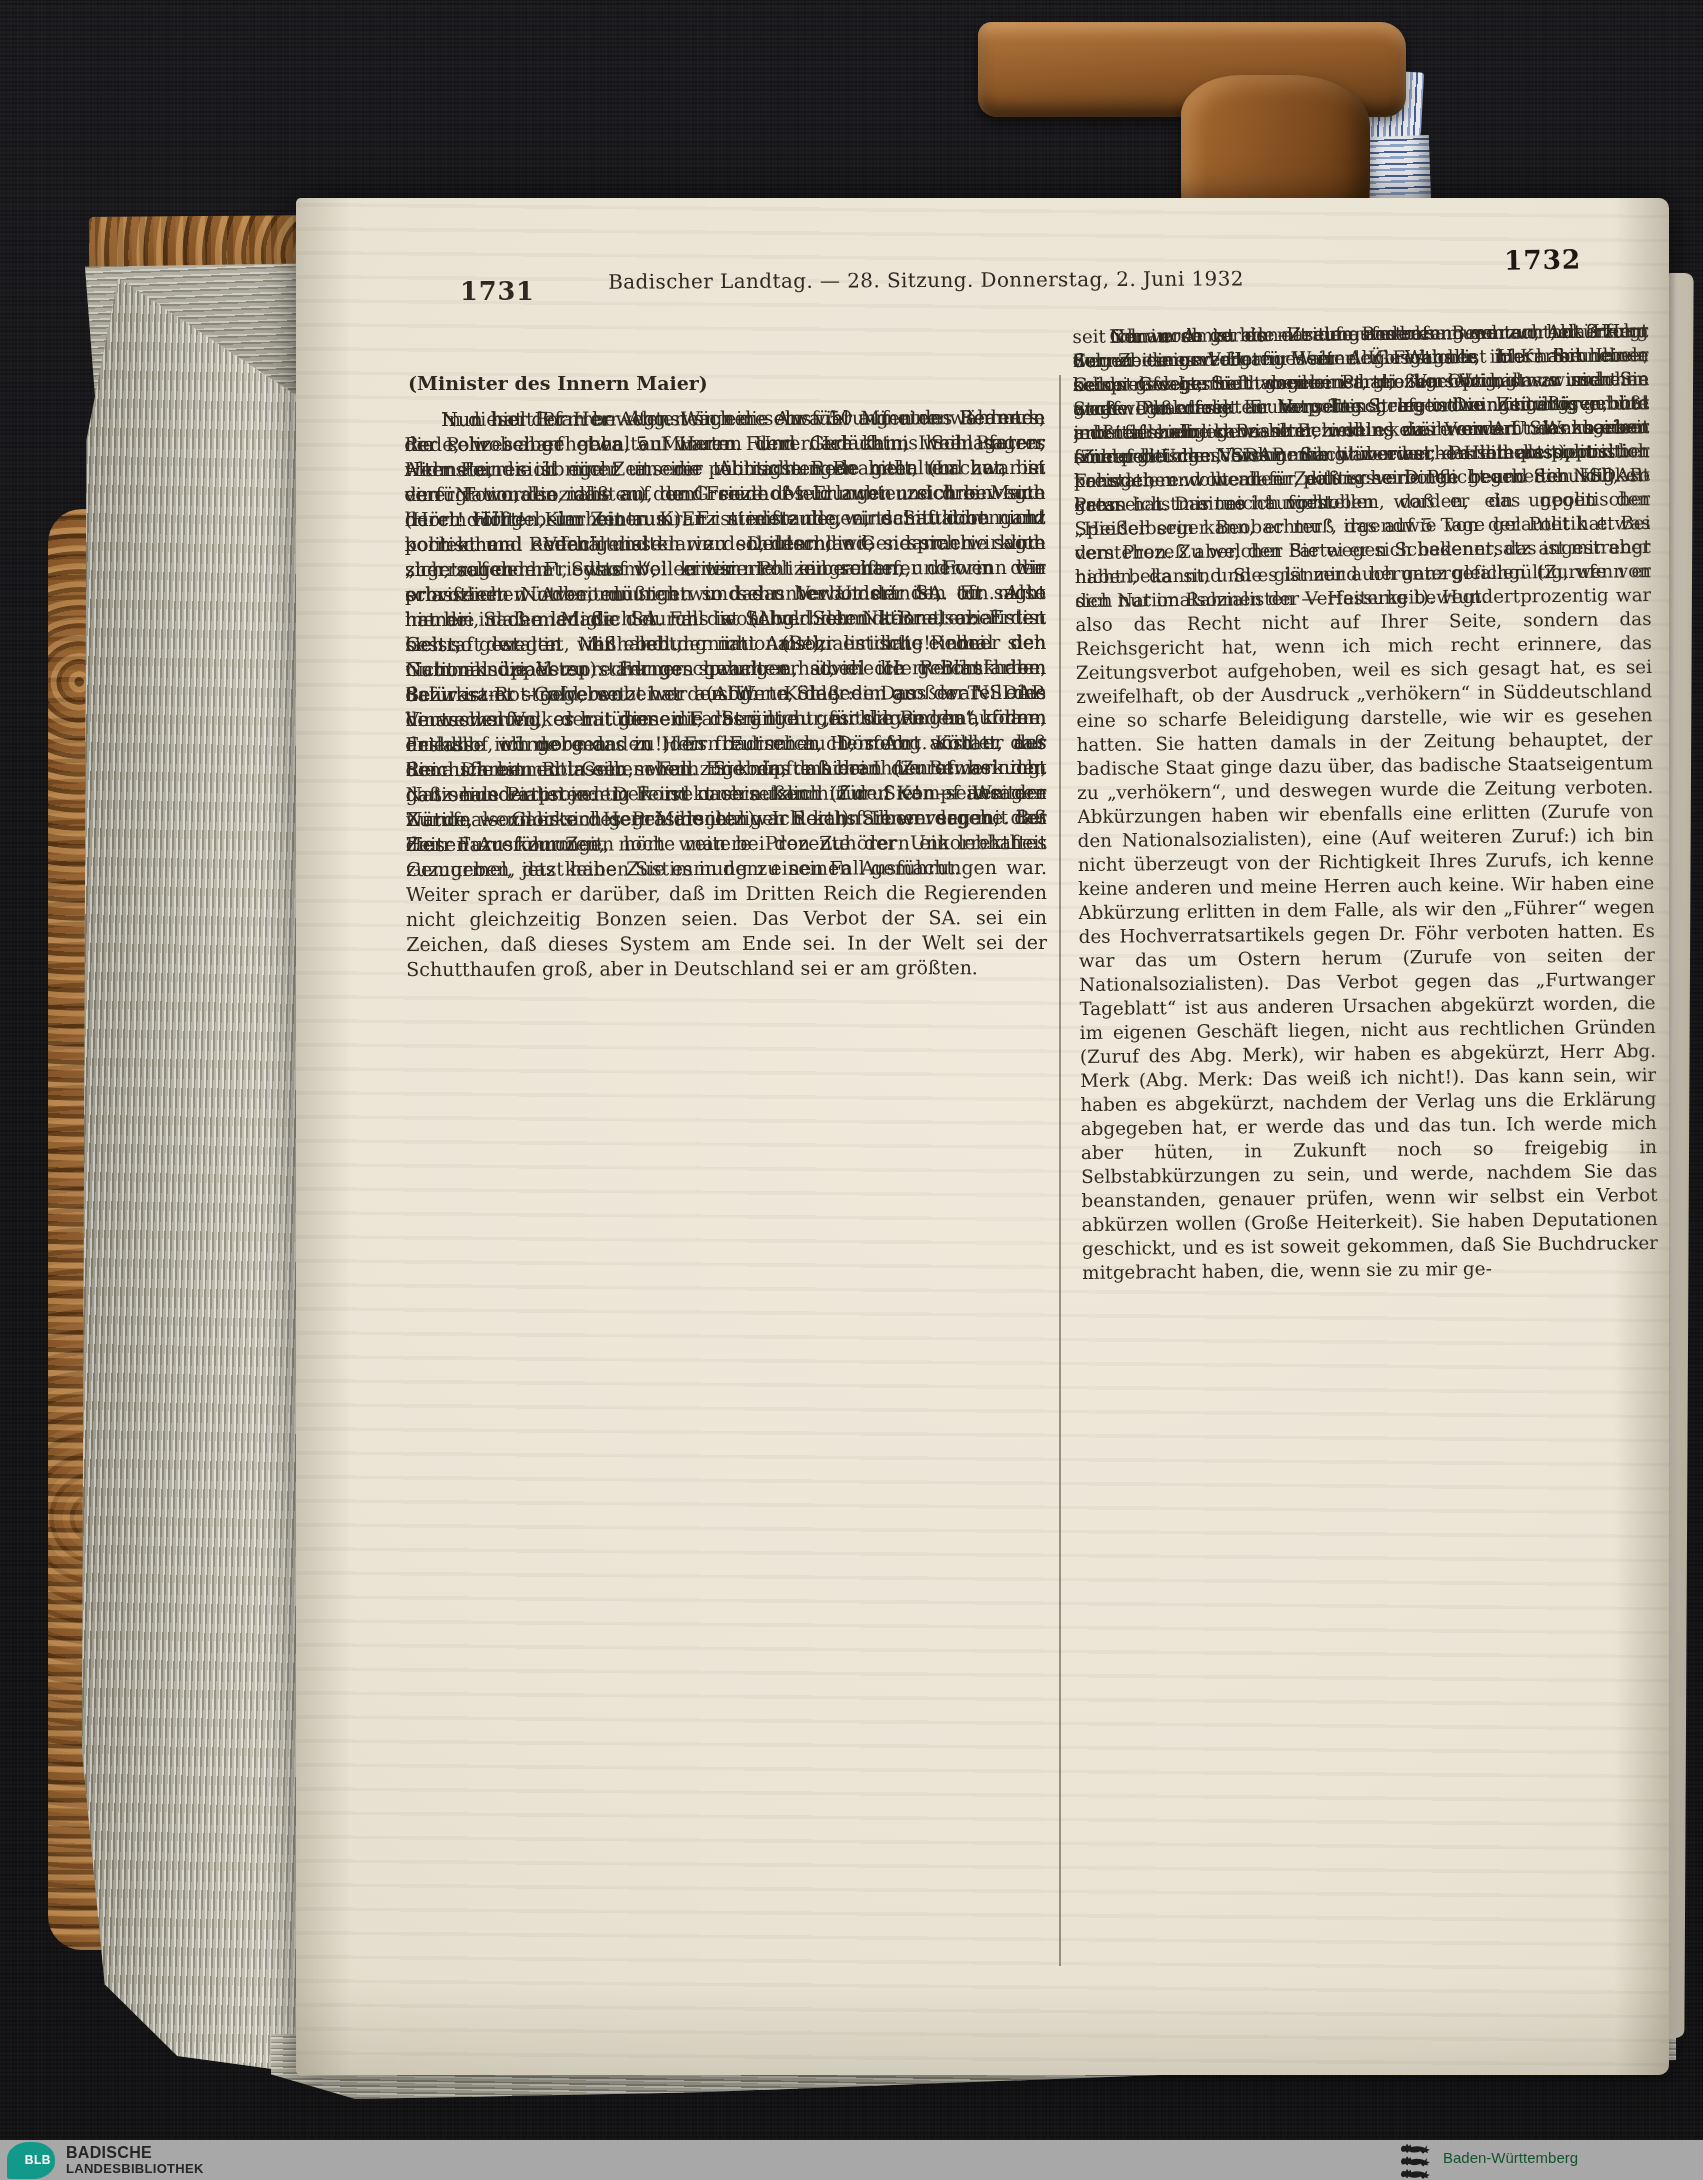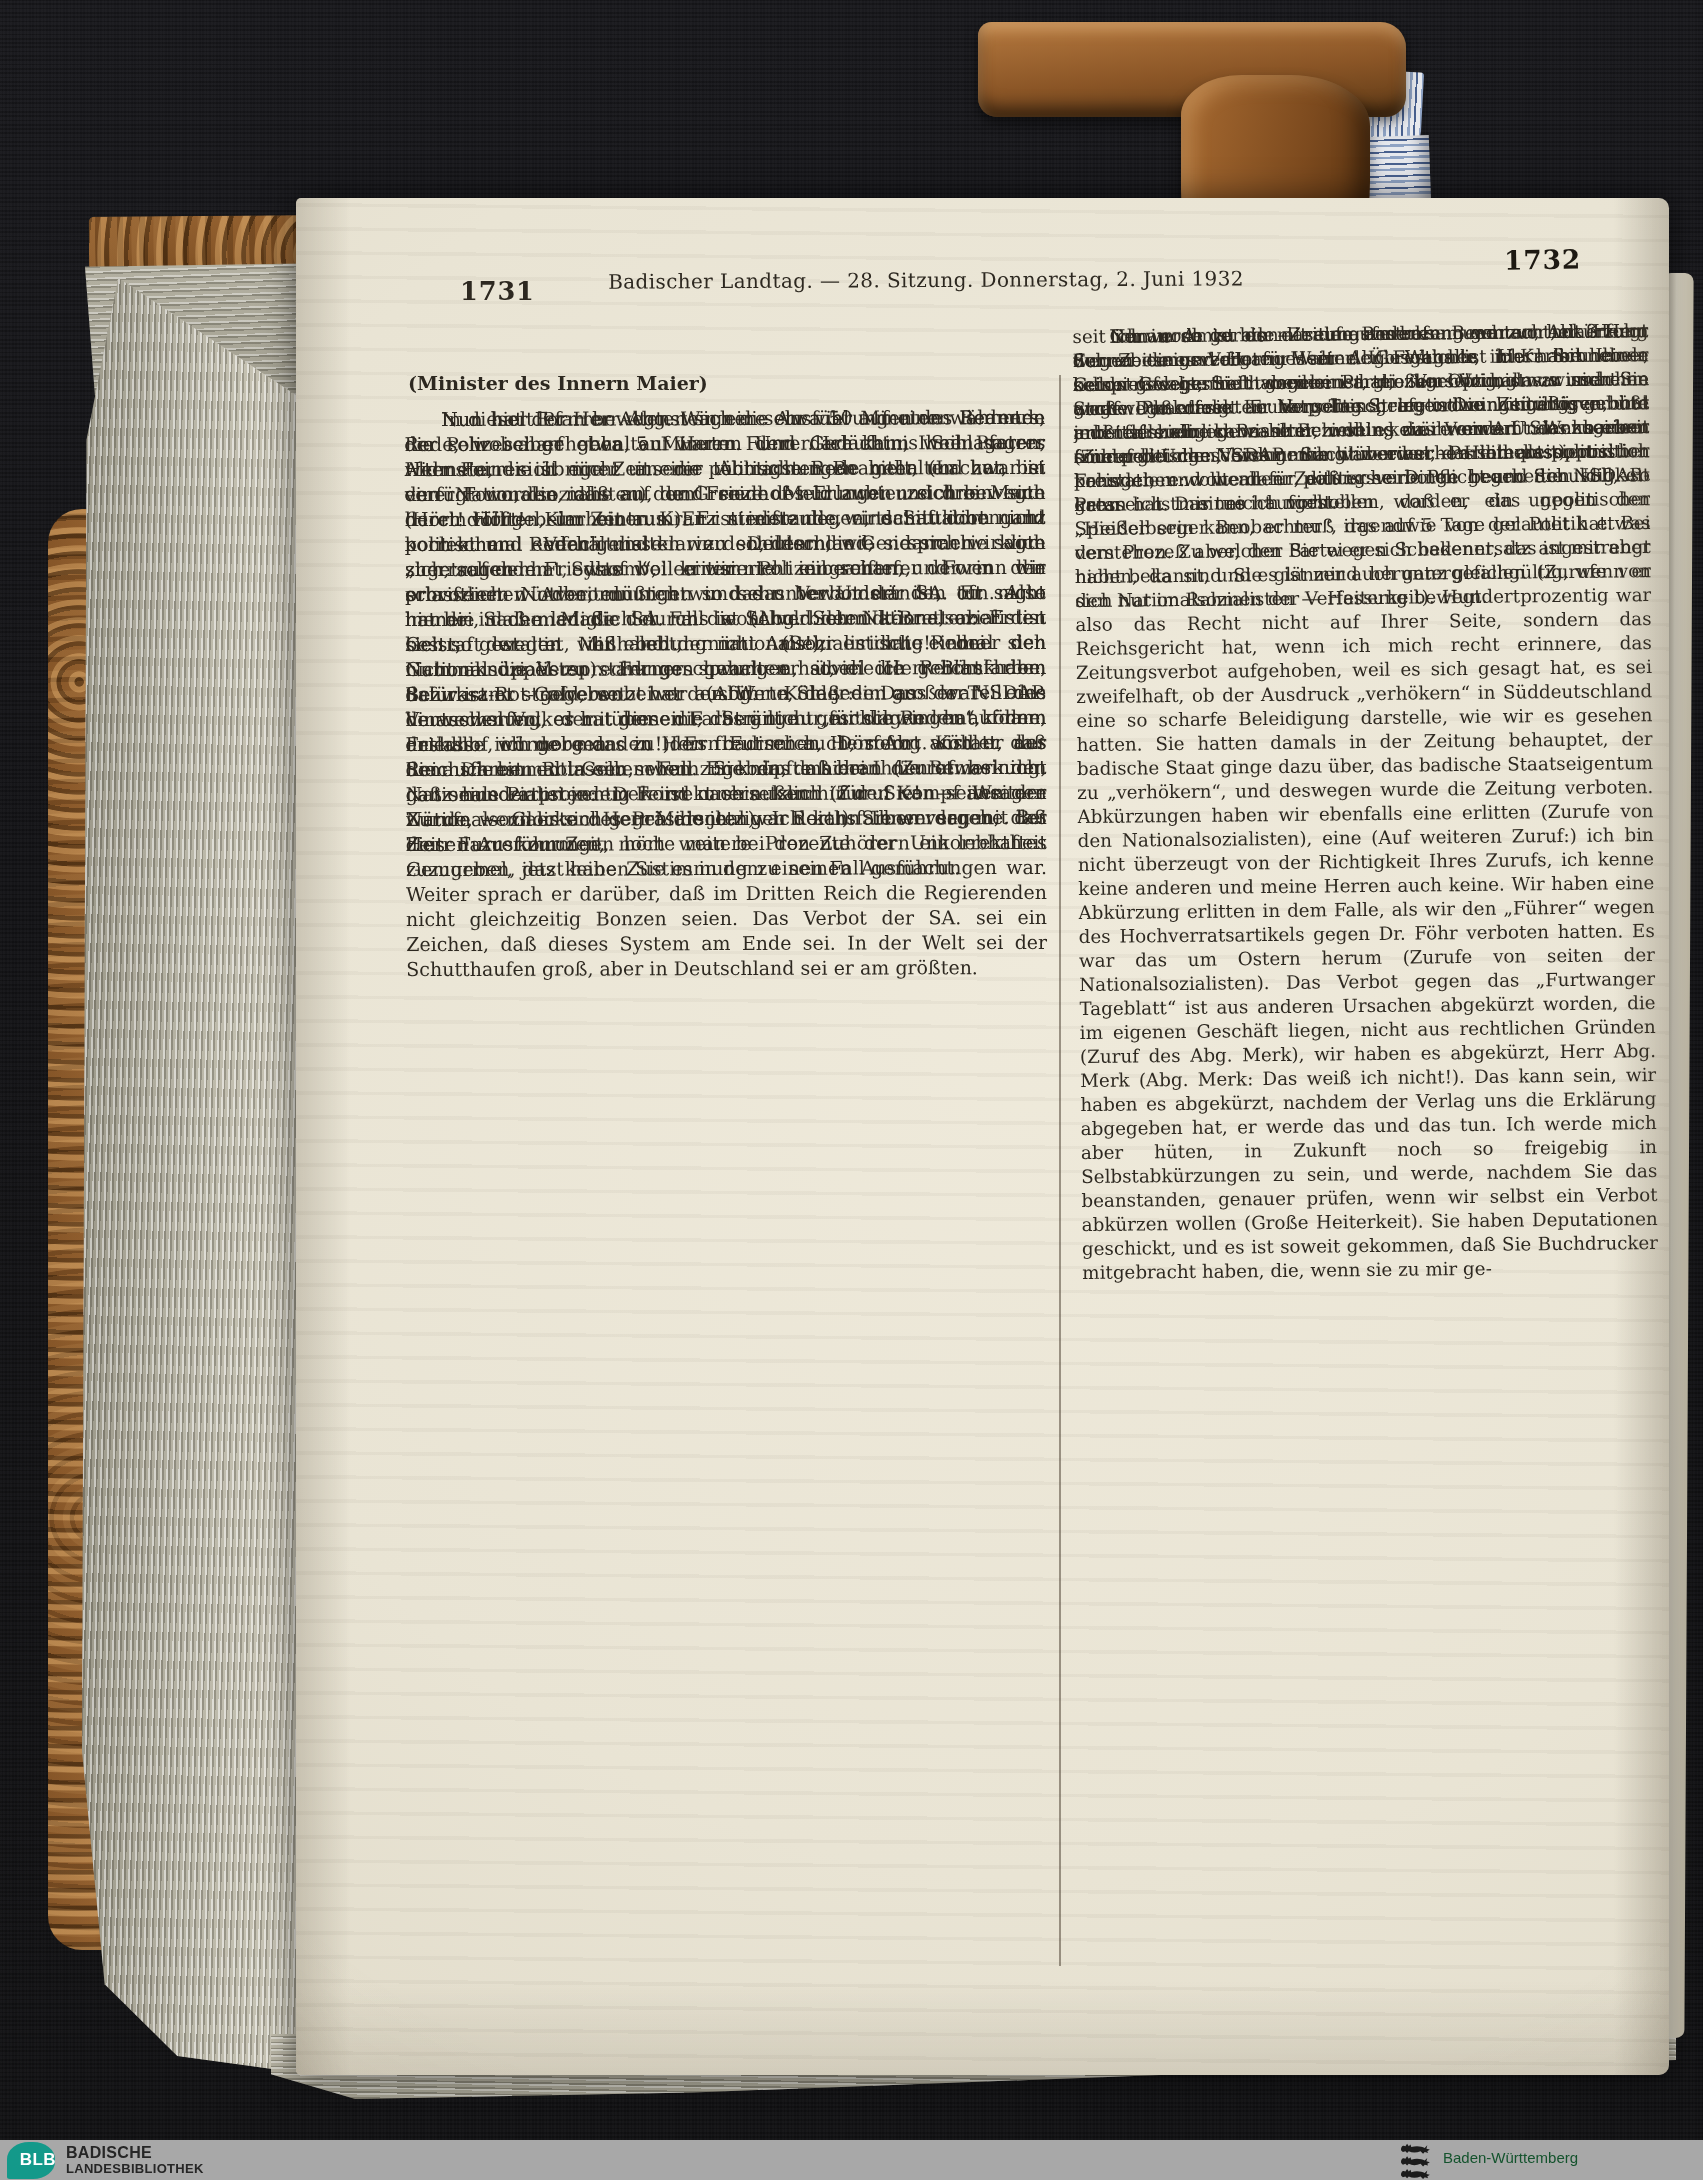--- a/index.html
+++ b/index.html
@@ -96,21 +96,21 @@
     font-size:18.3px;line-height:24px;transform:rotate(-.6deg);}
   .col-right p{text-indent:37px;}
   .col-right p:first-child{text-indent:0;}
   .divider{left:763px;top:177px;width:1.7px;height:1591px;background:rgba(70,58,44,.5);}
 
   
   .footer-bar{left:0;top:2140px;width:1704px;height:41px;background:#a8a8a8;
     font-family:"Liberation Sans",sans-serif;}
   .blb-logo{left:6.8px;top:1.7px;width:48px;height:37px;background:#13998a;
     border-radius:46% 46% 46% 6%;display:flex;align-items:center;justify-content:center;
-    color:#fff;font-weight:bold;font-size:17px;letter-spacing:0.4px;padding-left:14px;}
+    color:#fff;font-weight:bold;font-size:12px;letter-spacing:0.4px;padding-left:14px;}
   .blb-line1{left:66px;top:4.3px;font-weight:bold;font-size:16px;color:#262626;letter-spacing:0.3px;}
   .blb-line2{left:66px;top:21px;font-weight:bold;font-size:13px;color:#262626;letter-spacing:0.3px;}
   .bw-lions{left:1397px;top:1.7px;width:37px;height:37px;}
   .bw-label{left:1443px;top:9.4px;font-size:15px;color:#14532d;}
 </style>
 </head>
 <body>
 
 <div id="canvas">
   <div class="backdrop"></div>

